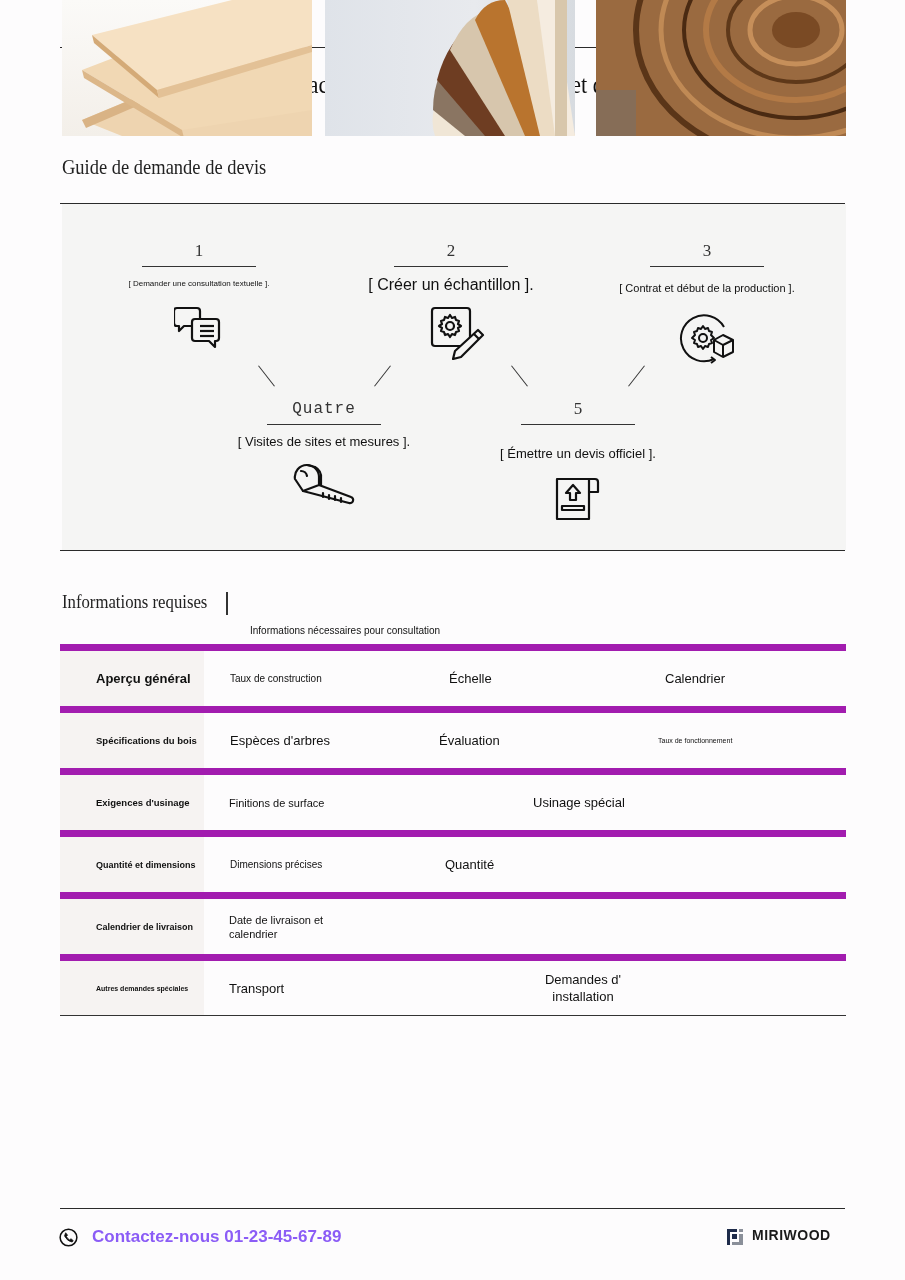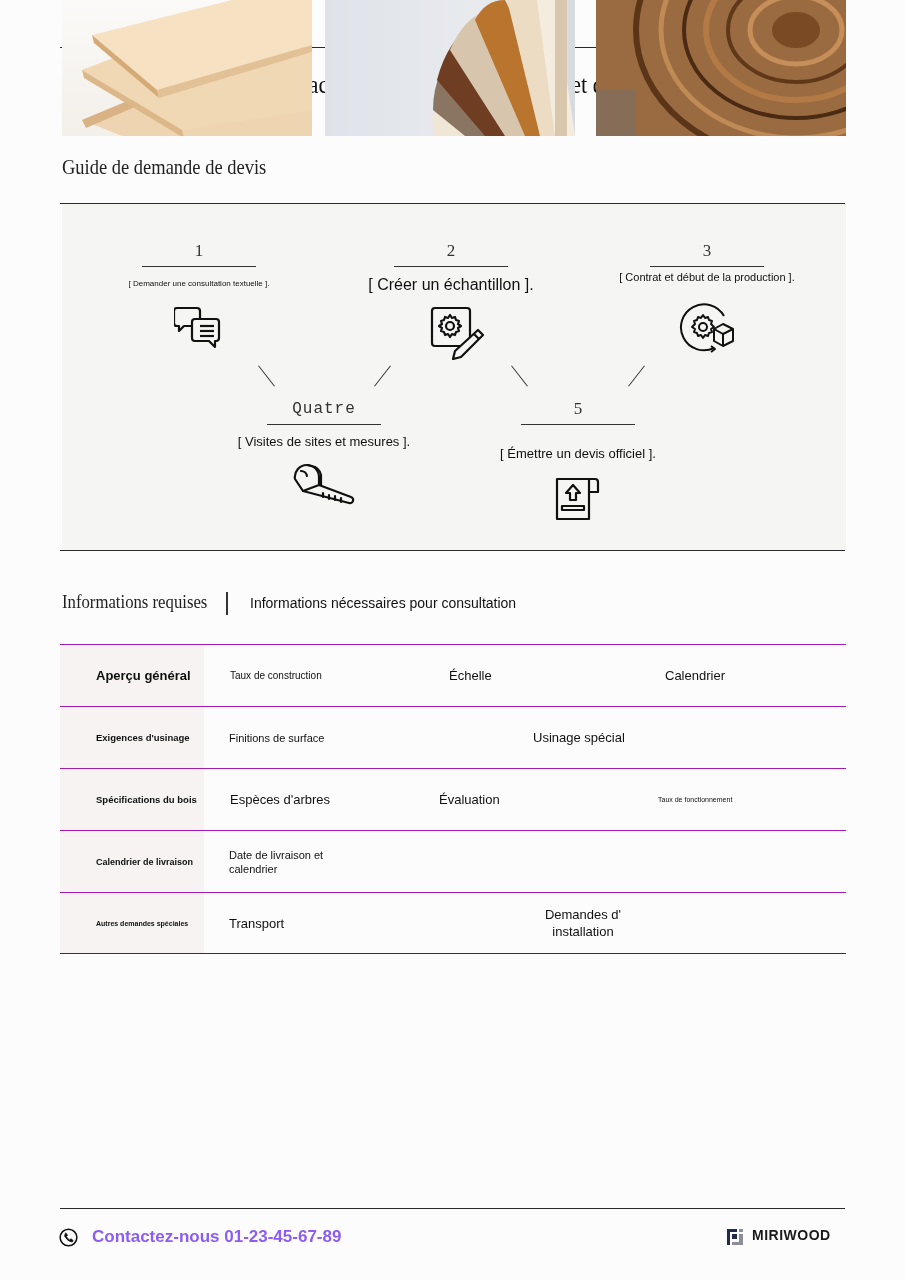--- a/index.html
+++ b/index.html
@@ -23,24 +23,24 @@
   .step .num.word { font-family: "Liberation Mono", monospace; font-size: 16px; letter-spacing: 1px; }
   .step .uline { width: 114px; height: 1px; background: #333; margin: 4px auto 0; }
   .step .label { white-space: nowrap; color: #111; }
   .step .icon { margin: 0 auto; }
 
   .connector { position: absolute; width: 1px; height: 26px; background: #333; }
 
   .req-title { position: absolute; left: 62px; top: 591px; font-family: "Liberation Serif", serif; font-size: 19px; color: #222;
     transform: scaleX(0.88); transform-origin: left center; }
   .req-bar { position: absolute; left: 226px; top: 592px; width: 2px; height: 23px; background: #333; }
-  .req-sub { position: absolute; left: 250px; top: 595px; font-size: 14px; color: #111; }
+  .req-sub { position: absolute; left: 250px; top: 625px; font-size: 10px; color: #111; }
 
   .table { position: absolute; left: 60px; top: 644px; width: 786px; }
-  .row { position: relative; height: 62px; border-top: 1px solid #a21caf; }
+  .row { position: relative; height: 62px; border-top: 7px solid #a21caf; }
   .row:last-child { border-bottom: 1px solid #333; }
   .row .head { position: absolute; left: 0; top: 0; width: 144px; height: 100%; background: #f6f3f2;
     display: flex; align-items: center; padding-left: 36px; font-weight: bold; white-space: nowrap; }
   .row .cell { position: absolute; top: 0; height: 100%; display: flex; align-items: center; }
   .photo { position: absolute; top: 0; height: 136px; overflow: hidden; }
 
   .footer-phone-icon { position: absolute; left: 59px; top: 1228px; width: 19px; height: 19px; }
   .footer-contact { position: absolute; left: 92px; top: 1227px; font-size: 17px; font-weight: bold; color: #8b5cf6; }
   .logo-mark { position: absolute; left: 727px; top: 1229px; width: 16px; height: 16px; }
   .logo-text { position: absolute; left: 752px; top: 1227px; font-size: 14px; font-weight: bold; color: #1a1a1a; letter-spacing: 0.5px; }
@@ -85,21 +85,21 @@
       <path d="M20 9 l2 3 l3 -1 l1 3 l3 1 l-1 3 l3 2 l-3 2 l1 3 l-3 1 l-1 3 l-3 -1 l-2 3 l-2 -3 l-3 1 l-1 -3 l-3 -1 l1 -3 l-3 -2 l3 -2 l-1 -3 l3 -1 l1 -3 l3 1 z"></path>
       <path d="M48 24 l5 5 l-22 22 l-8 2 l2 -8 z" fill="#f5f5f4"></path>
       <line x1="44" y1="28" x2="49" y2="33"></line>
     </svg>
   </div>
 </div>
 
 <div class="step" style="left:600px; top:240px; width:214px;">
   <div class="num">3</div>
   <div class="uline"></div>
-  <div class="label" style="font-size:11px; margin-top:4px;">[ Contrat et début de la production ].</div>
+  <div class="label" style="font-size:11px; margin-top:15px;">[ Contrat et début de la production ].</div>
   <div class="icon" style="width:58px; height:52px; margin-top:20px;">
     <svg viewBox="0 0 58 52" width="58" height="52" fill="none" stroke="#111" stroke-width="2" stroke-linejoin="round">
       <path d="M36 45 a23 23 0 1 1 10 -32"></path>
       <path d="M33 43 l4 3 l-4 3"></path>
       <circle cx="25" cy="24" r="4"></circle>
       <path d="M25 12 l2 3 l3 -1 l1 3 l3 1 l-1 3 l3 3 l-3 2 l1 3 l-3 1 l-1 3 l-3 -1 l-2 3 l-2 -3 l-3 1 l-1 -3 l-3 -1 l1 -3 l-3 -2 l3 -3 l-1 -3 l3 -1 l1 -3 l3 1 z"></path>
       <path d="M36 26 l9 -5 l10 5 v12 l-10 5 l-9 -5 z" fill="#f5f5f4"></path>
       <path d="M36 26 l9 5 l10 -5 M45 31 v12"></path>
     </svg>
   </div>
@@ -149,29 +149,34 @@
 <div class="req-sub">Informations nécessaires pour consultation</div>
 
 <div class="table">
   <div class="row">
     <div class="head" style="font-size:13px;">Aperçu général</div>
     <div class="cell" style="left:170px; font-size:10px;">Taux de construction</div>
     <div class="cell" style="left:389px; font-size:13px;">Échelle</div>
     <div class="cell" style="left:605px; font-size:13px;">Calendrier</div>
   </div>
   <div class="row">
-    <div class="head" style="font-size:9.5px;">Exigences d'usinage</div>
-    <div class="cell" style="left:169px; font-size:11px;">Finitions de surface</div>
-    <div class="cell" style="left:473px; font-size:13px;">Usinage spécial</div>
-  </div>
-  <div class="row">
     <div class="head" style="font-size:9.5px;">Spécifications du bois</div>
     <div class="cell" style="left:170px; font-size:13px;">Espèces d'arbres</div>
     <div class="cell" style="left:379px; font-size:13px;">Évaluation</div>
     <div class="cell" style="left:598px; font-size:7px;">Taux de fonctionnement</div>
+  </div>
+  <div class="row">
+    <div class="head" style="font-size:9.5px;">Exigences d'usinage</div>
+    <div class="cell" style="left:169px; font-size:11px;">Finitions de surface</div>
+    <div class="cell" style="left:473px; font-size:13px;">Usinage spécial</div>
+  </div>
+  <div class="row">
+    <div class="head" style="font-size:9px;">Quantité et dimensions</div>
+    <div class="cell" style="left:170px; font-size:10px;">Dimensions précises</div>
+    <div class="cell" style="left:385px; font-size:13px;">Quantité</div>
   </div>
   <div class="row">
     <div class="head" style="font-size:9px;">Calendrier de livraison</div>
     <div class="cell" style="left:169px; width:120px; font-size:11px; line-height:14px;">Date de livraison et calendrier</div>
   </div>
   <div class="row">
     <div class="head" style="font-size:7px;">Autres demandes spéciales</div>
     <div class="cell" style="left:169px; font-size:13px;">Transport</div>
     <div class="cell" style="left:470px; width:106px; font-size:13px; line-height:17px; text-align:center; justify-content:center;">Demandes d' installation</div>
   </div>

